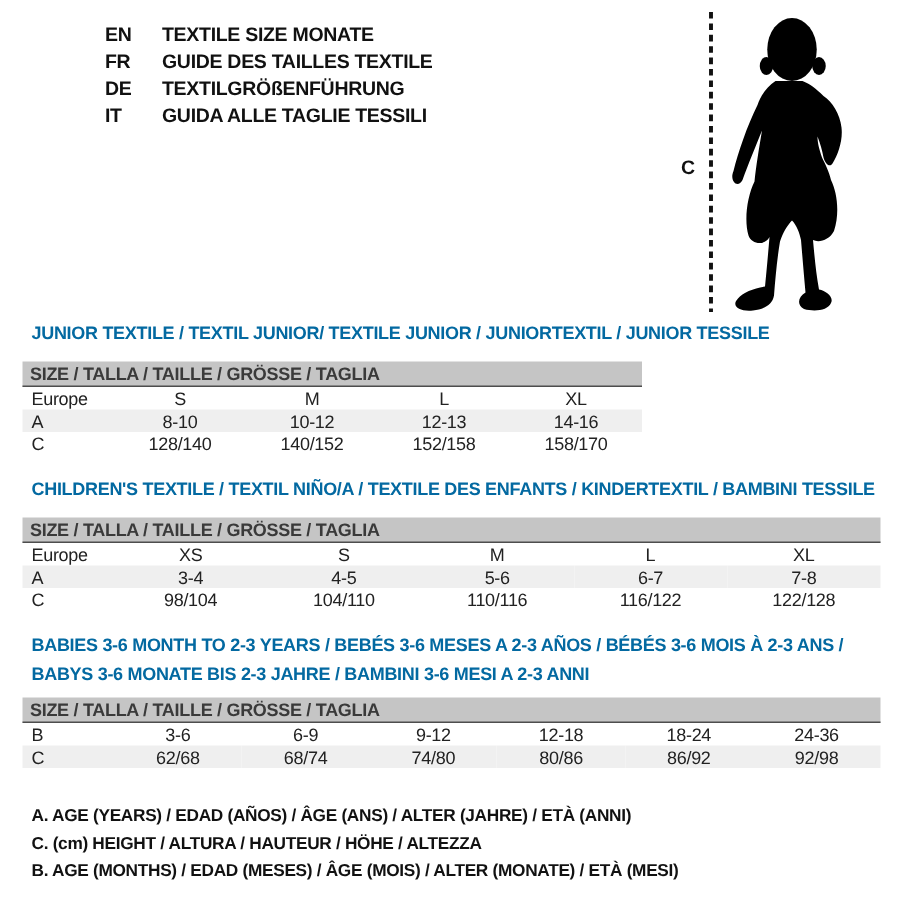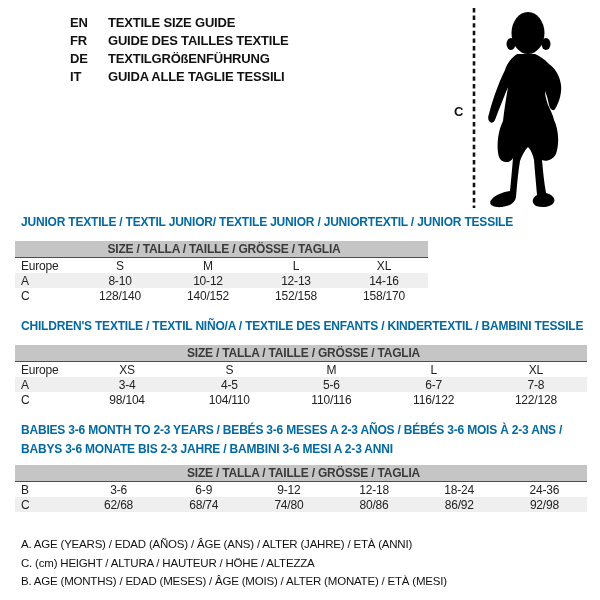--- a/index.html
+++ b/index.html
@@ -26,42 +26,42 @@
   #sec-children { top:319px; width:572px; }
   #sec-babies   { top:421px; width:572px; }
   .section-title {
     margin-left:6px; font-size:12px; font-weight:700; letter-spacing:-0.2px;
     line-height:14px; color:#0369a1; white-space:nowrap;
   }
   #sec-babies .section-title { line-height:19px; }
   .size-bar {
     margin-top:12px; height:16px; line-height:16px; background:#c5c5c5;
     border-bottom:1px solid #4d4d4d; padding-left:5px;
-    font-size:12px; font-weight:700; color:#3a3a3a; letter-spacing:-0.2px;text-align:center;
+    font-size:12px; font-weight:700; color:#3a3a3a; letter-spacing:-0.2px;
   }
   #sec-babies .size-bar { margin-top:6px; }
   table.size-table { border-collapse:collapse; table-layout:fixed; width:100%; }
   table.size-table td {
     height:15px; padding:0; font-size:12px; color:#222;
     text-align:center; vertical-align:middle; letter-spacing:-0.2px;
   }
   table.size-table td.row-label { width:55px; text-align:left; padding-left:6px; }
   table.size-table tr.shaded { background:#efefef; }
 
   
   .legend { position:absolute; left:21px; top:535px; }
-  .legend-line { font-size:11.5px; font-weight:400; line-height:18.5px; letter-spacing:-0.2px; white-space:nowrap; }
+  .legend-line { font-size:11.5px; font-weight:700; line-height:18.5px; letter-spacing:-0.2px; white-space:nowrap; }
 </style>
 </head>
 <body>
 
 <div class="lang-block">
   <div class="lang-row">
     <span class="lang-code">EN</span>
-    <span class="lang-name">TEXTILE SIZE GUIDE</span>
+    <span class="lang-name">TEXTILE SIZE MONATE</span>
   </div>
   <div class="lang-row">
     <span class="lang-code">FR</span>
     <span class="lang-name">GUIDE DES TAILLES TEXTILE</span>
   </div>
   <div class="lang-row">
     <span class="lang-code">DE</span>
     <span class="lang-name">TEXTILGRÖßENFÜHRUNG</span>
   </div>
   <div class="lang-row">

